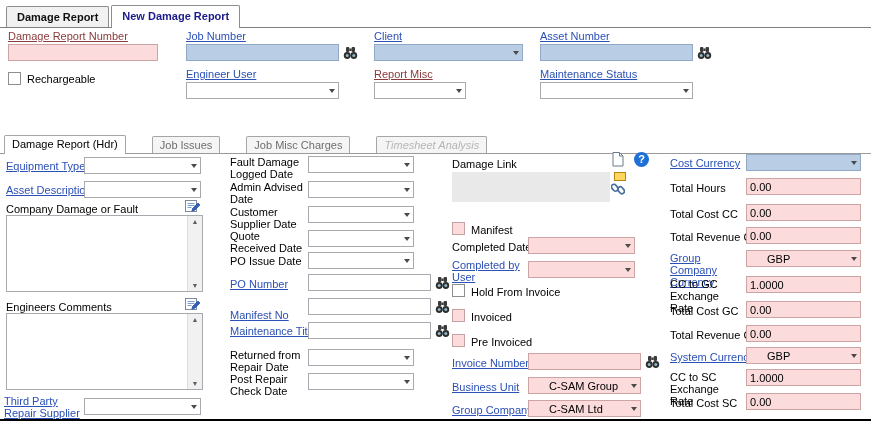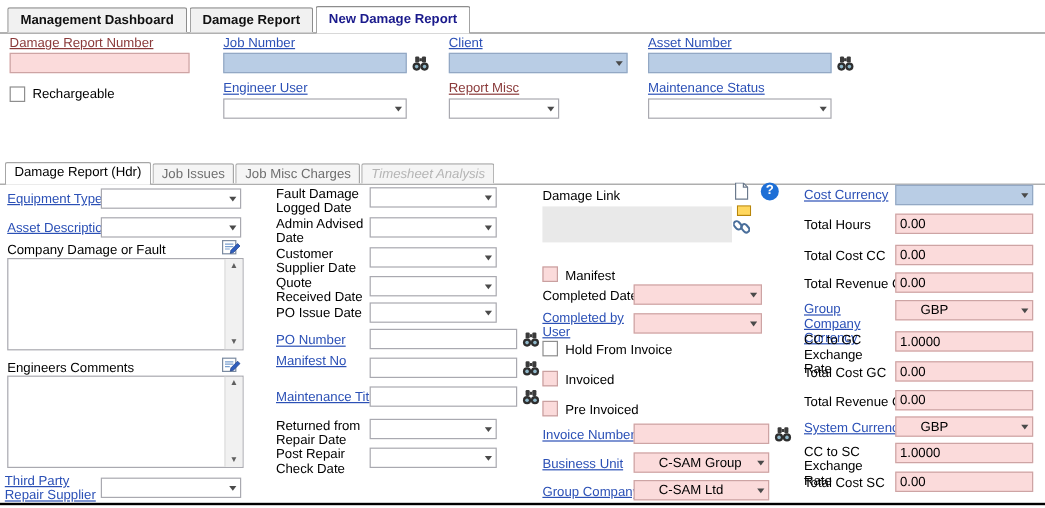--- a/index.html
+++ b/index.html
@@ -32,37 +32,36 @@
   .ta { position:absolute; border:1px solid #A9A9B0; background:#fff; }
   .ta .sb { position:absolute; right:0; top:0; bottom:0; width:15px; background:#F1F1F1; border-left:1px solid #DCDCDC;
             display:flex; flex-direction:column; align-items:center; justify-content:space-between; font-size:7px; color:#5F5F5F; padding:2px 0; }
 
   
   .mtabs { position:absolute; left:0; top:4px; width:871px; height:24px; display:flex; align-items:flex-end; padding-left:6px; border-bottom:1px solid #7F7F7F; background:#fff; }
   .mtab { border:1px solid #8D8D8D; border-bottom:none; background:#F1F1F1; color:#101010; font-weight:bold; font-size:11px;
           padding:4px 10px 4px; margin-right:2px; border-radius:2px 2px 0 0; cursor:pointer; }
   .mtab.active { background:#fff; color:#1A1A8C; margin-bottom:-1px; padding-bottom:6px; }
 
-  .stabs { position:absolute; left:0; top:135px; width:871px; height:19px; display:flex; align-items:flex-end; padding-left:4px; border-bottom:1px solid #9B9B9B; background:#fff; }
+  .stabs { position:absolute; left:0; top:135px; width:871px; height:19px; display:flex; align-items:flex-end; padding-left:4px; border-bottom:1px solid #9B9B9B; background:#fff;gap:25px; }
   .stab { border:1px solid #A6A6A6; border-bottom:none; background:#F5F5F5; color:#6E6E6E; font-size:11px;
           padding:2px 7px; margin-right:1px; border-radius:2px 2px 0 0; cursor:pointer; }
   .stab.active { background:#fff; color:#000; margin-bottom:-1px; padding-bottom:4px; }
   .stab.disabled { color:#B5B5B5; cursor:default;font-style:italic; }
 
   .graybox { position:absolute; background:#E9E9E9; }
   .helpbtn { position:absolute; width:15px; height:15px; border-radius:50%; background:#1E6FD6; color:#fff; font-size:11px; font-weight:bold; text-align:center; line-height:15px; cursor:pointer; }
   .botline { position:absolute; left:0; top:419px; width:871px; height:2px; background:#000; }
 </style>
 </head>
 <body>
 
 <div id="screen">
 
   <div class="mtabs">
-    <div class="mtab">Management Dashboard</div>
     <div class="mtab">Damage Report</div>
     <div class="mtab active">New Damage Report</div>
   </div>
 
   <span class="lbl red" style="left:8px;top:30px">Damage Report Number</span>
   <input class="fld pink" style="left: 8px; top: 44px; width: 150px;" value="">
 
   <span class="lbl link" style="left:186px;top:30px">Job Number</span>
   <input class="fld blue" style="left: 186px; top: 44px; width: 153px;" value="">
   <span class="binoc" style="left:341px;top:44px">
@@ -210,21 +209,21 @@
         <rect x="3" y="1" width="3.4" height="5" rx="1" fill="#3a3a3a"></rect>
         <rect x="8.6" y="1" width="3.4" height="5" rx="1" fill="#3a3a3a"></rect>
         <rect x="6.4" y="2.5" width="2.2" height="2.5" fill="#3a3a3a"></rect>
         <circle cx="4.2" cy="9.5" r="3.4" fill="#2e2e2e"></circle>
         <circle cx="10.8" cy="9.5" r="3.4" fill="#2e2e2e"></circle>
         <circle cx="4.2" cy="9.5" r="1.5" fill="#8fb7c9"></circle>
         <circle cx="10.8" cy="9.5" r="1.5" fill="#8fb7c9"></circle>
       </svg>
   </span>
 
-  <span class="lbl link" style="left:230px;top:295px">Manifest No</span>
+  <span class="lbl link" style="left:230px;top:309px">Manifest No</span>
   <input class="fld" style="left: 308px; top: 298px; width: 123px;" value="">
   <span class="binoc" style="left:433px;top:298px">
     <svg width="15" height="14" viewBox="0 0 15 14">
         <rect x="3" y="1" width="3.4" height="5" rx="1" fill="#3a3a3a"></rect>
         <rect x="8.6" y="1" width="3.4" height="5" rx="1" fill="#3a3a3a"></rect>
         <rect x="6.4" y="2.5" width="2.2" height="2.5" fill="#3a3a3a"></rect>
         <circle cx="4.2" cy="9.5" r="3.4" fill="#2e2e2e"></circle>
         <circle cx="10.8" cy="9.5" r="3.4" fill="#2e2e2e"></circle>
         <circle cx="4.2" cy="9.5" r="1.5" fill="#8fb7c9"></circle>
         <circle cx="10.8" cy="9.5" r="1.5" fill="#8fb7c9"></circle>

